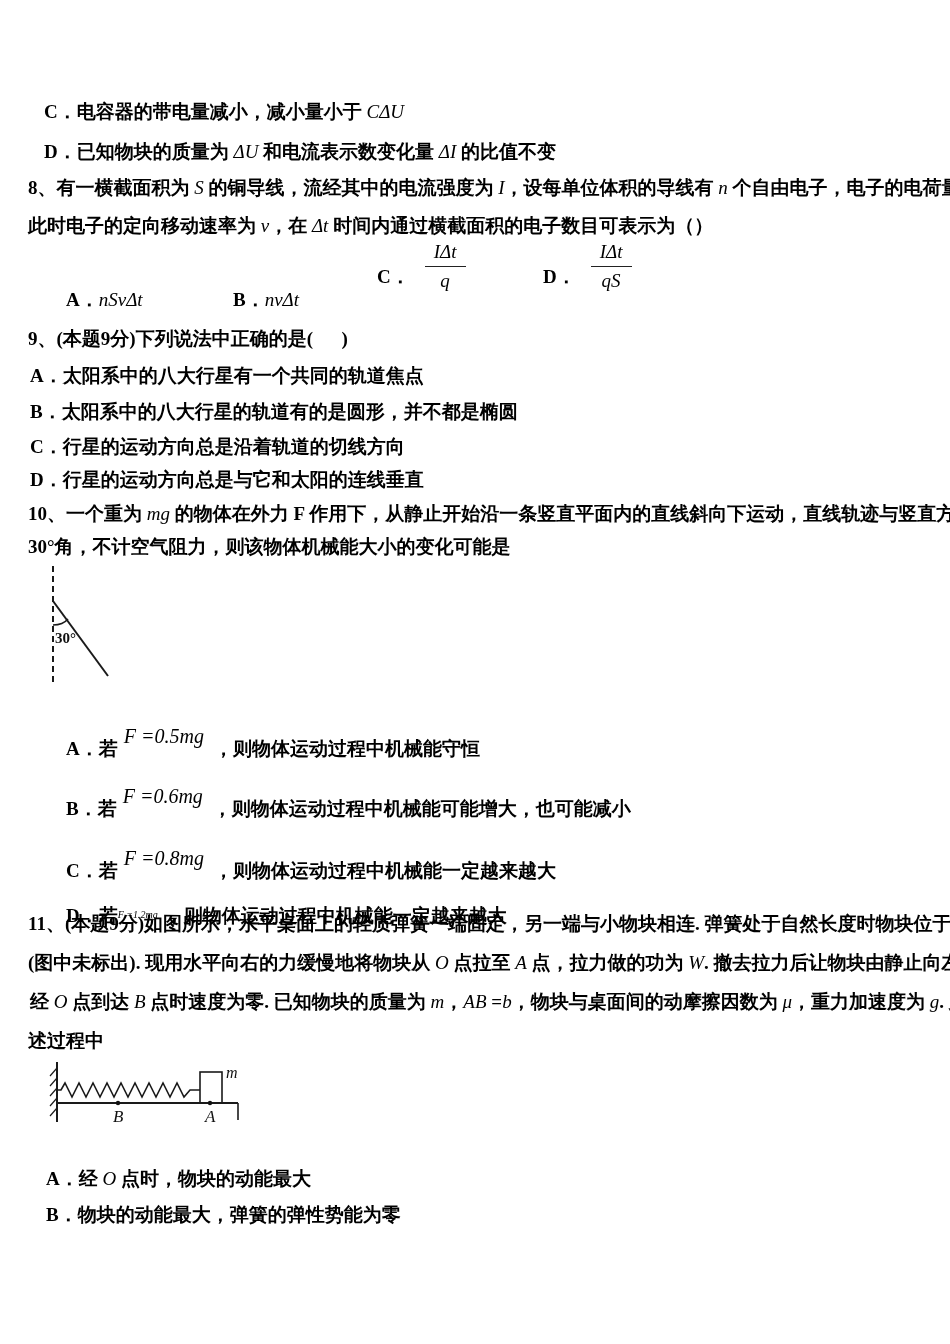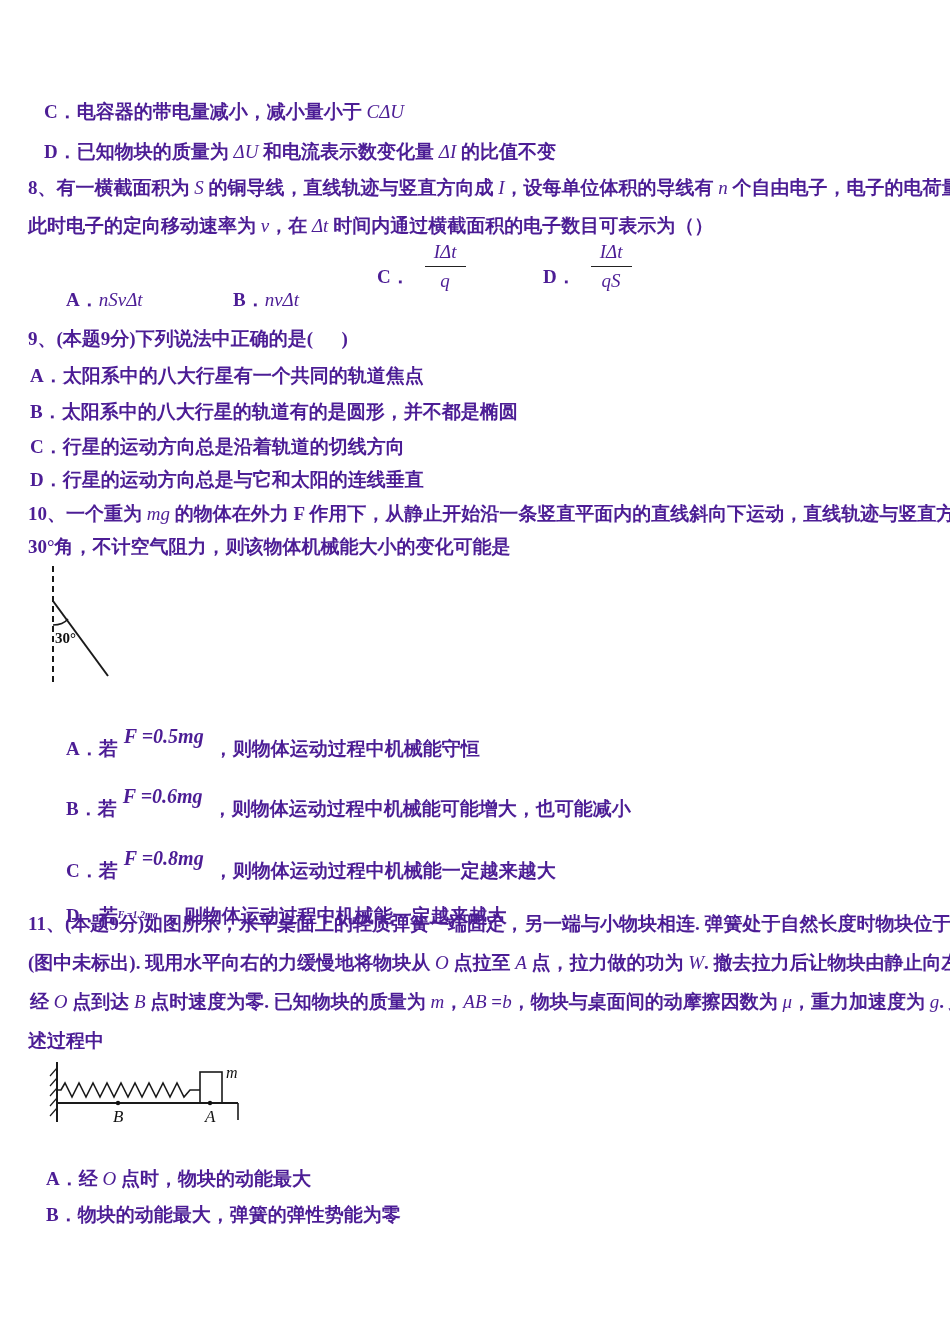--- a/index.html
+++ b/index.html
@@ -1,45 +1,45 @@
 <!DOCTYPE html>
 <html><head>
 <meta charset="utf-8">
 <style>
   html,body{margin:0;padding:0;background:#e8e8e8;}
   .page{
     position:relative;width:950px;height:1344px;margin:0 auto;background:#ffffff;
-    overflow:hidden;color:#4c1d95;
+    overflow:hidden;color:#000000;
     font-family:"Liberation Serif","DejaVu Serif",serif;
   }
   .line{position:absolute;white-space:pre;font-size:19px;line-height:24px;}
   .cn{font-weight:700;font-family:"Liberation Serif","DejaVu Serif",serif;}
   .math{font-style:italic;font-weight:400;font-family:"Liberation Serif","DejaVu Serif",serif;}
   .bmath{font-style:italic;font-weight:400;font-family:"Liberation Serif","DejaVu Serif",serif;text-align:right;}
-  .fmla{display:inline-block;font-style:italic;font-weight:700;font-size:20px;
+  .fmla{display:inline-block;font-style:italic;font-weight:400;font-size:20px;
         position:relative;top:-12px;margin:0 10px 0 6px;}
   .fmla-sm{font-size:10px;top:-4px;margin:0 7px 0 0;}
   .q8frac{position:absolute;display:flex;align-items:flex-end;font-size:19px;}
   .q8frac .lab{margin-bottom:3px;line-height:24px;}
   .frac{display:inline-block;text-align:center;margin-left:15px;font-style:italic;font-weight:400;}
   .frac .num{display:block;padding:0 9px 3px;border-bottom:1.6px solid #222;line-height:22px;text-align:center;}
   .frac .den{display:block;padding-top:3px;line-height:22px;}
   .fig{position:absolute;}
   svg line,svg path,svg rect{stroke:#1a1a1a;fill:none;}
   .figtext{font-family:"Liberation Serif","DejaVu Serif",serif;fill:#111;stroke:none;}
 </style>
 </head>
 <body>
 
 <div class="page">
 
   <div class="line" style="left:44px;top:100px"><span class="cn">C．电容器的带电量减小，减小量小于 </span><span class="math">CΔU</span></div>
   <div class="line" style="left:44px;top:140px"><span class="cn">D．已知物块的质量为 </span><span class="math">ΔU</span><span class="cn"> 和电流表示数变化量 </span><span class="math">ΔI</span><span class="cn"> 的比值不变</span></div>
 
-  <div class="line" style="left:28px;top:176px"><span class="cn">8、有一横截面积为 </span><span class="math">S</span><span class="cn"> 的铜导线，直线轨迹与竖直方向成 </span><span class="math">I</span><span class="cn">，设每单位体积的导线有 </span><span class="math">n</span><span class="cn"> 个自由电子，电子的电荷量为 </span></div>
+  <div class="line" style="left:28px;top:176px"><span class="cn">8、有一横截面积为 </span><span class="math">S</span><span class="cn"> 的铜导线，流经其中的电流强度为 </span><span class="math">I</span><span class="cn">，设每单位体积的导线有 </span><span class="math">n</span><span class="cn"> 个自由电子，电子的电荷量为 </span></div>
   <div class="line" style="left:28px;top:214px"><span class="cn">此时电子的定向移动速率为 </span><span class="math">v</span><span class="cn">，在 </span><span class="math">Δt</span><span class="cn"> 时间内通过横截面积的电子数目可表示为（）</span></div>
 
   <div class="line" style="left:47px;top:264px">
     <span class="cn">A．</span><span class="bmath">nSvΔt</span>
   </div>
   <div class="line" style="left:214px;top:264px">
     <span class="cn">B．</span><span class="bmath">nvΔt</span>
   </div>
   <div class="q8frac" style="left:377px;top:241px">
     <span class="cn lab">C．</span>

